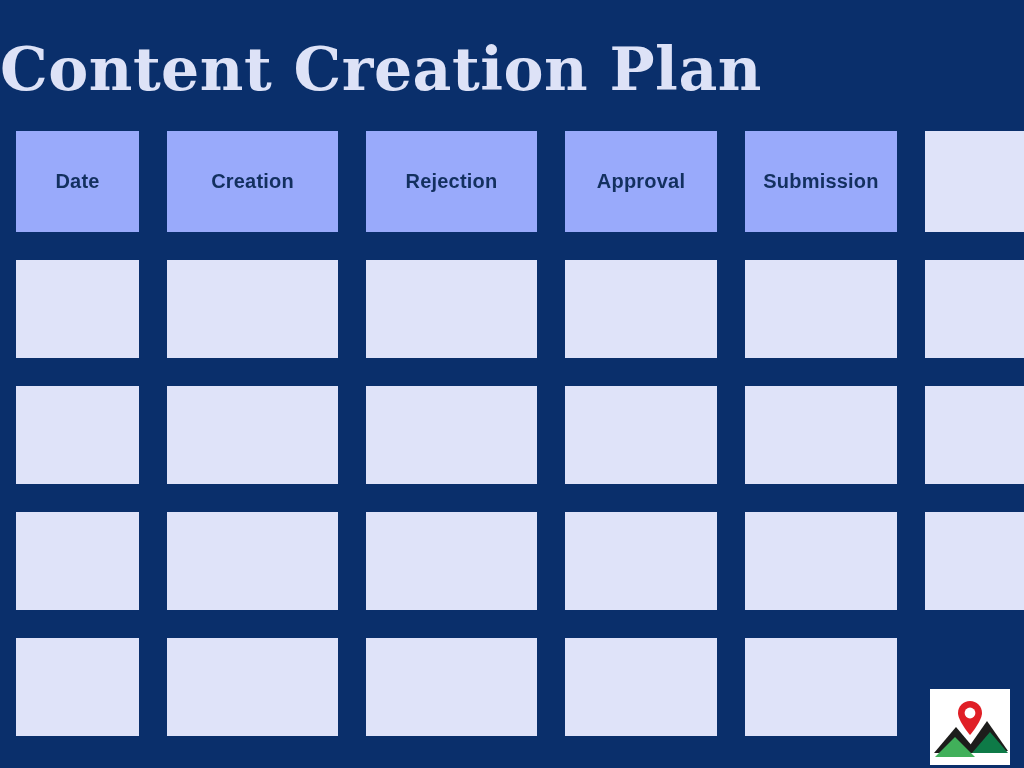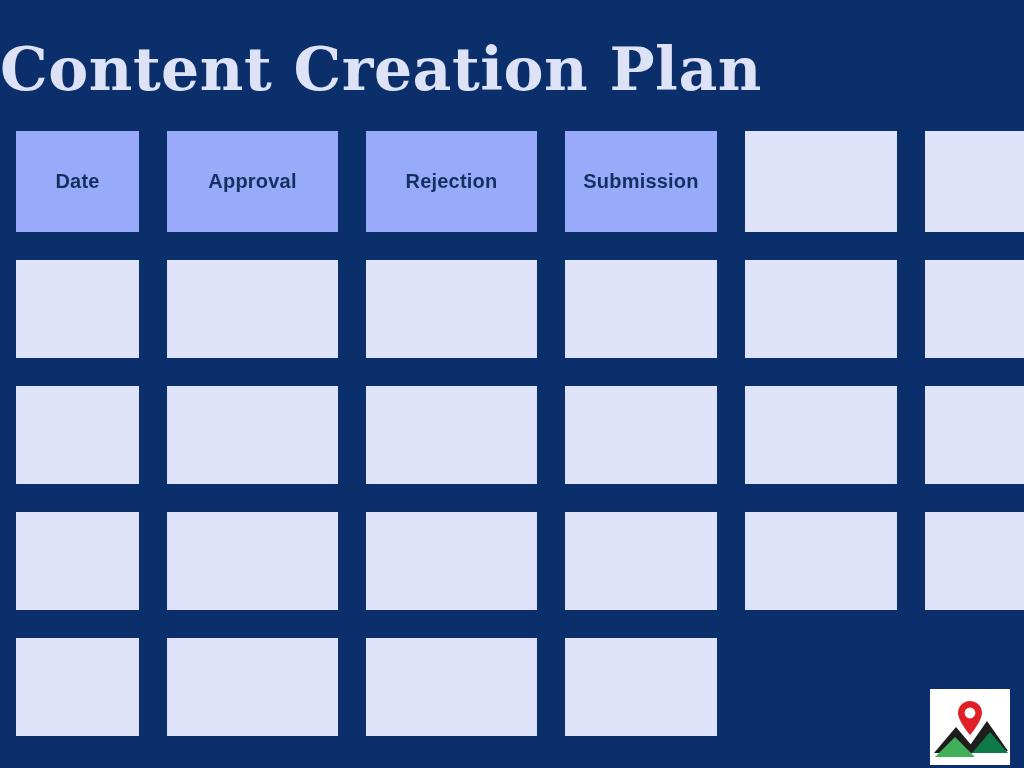--- a/index.html
+++ b/index.html
@@ -86,24 +86,27 @@
 <div class="slide">
 
   <div class="title">Content Creation Plan</div>
 
   <div class="table">
 
     <div class="cell header">
         <span>Date</span>
       </div>
     <div class="cell header">
-        <span>Approval</span>
+        <span>Creation</span>
       </div>
     <div class="cell header">
         <span>Rejection</span>
+      </div>
+    <div class="cell header">
+        <span>Approval</span>
       </div>
     <div class="cell header">
         <span>Submission</span>
       </div>
 
     <div class="cell"></div>
     <div class="cell"></div>
     <div class="cell"></div>
     <div class="cell"></div>
     <div class="cell"></div>

